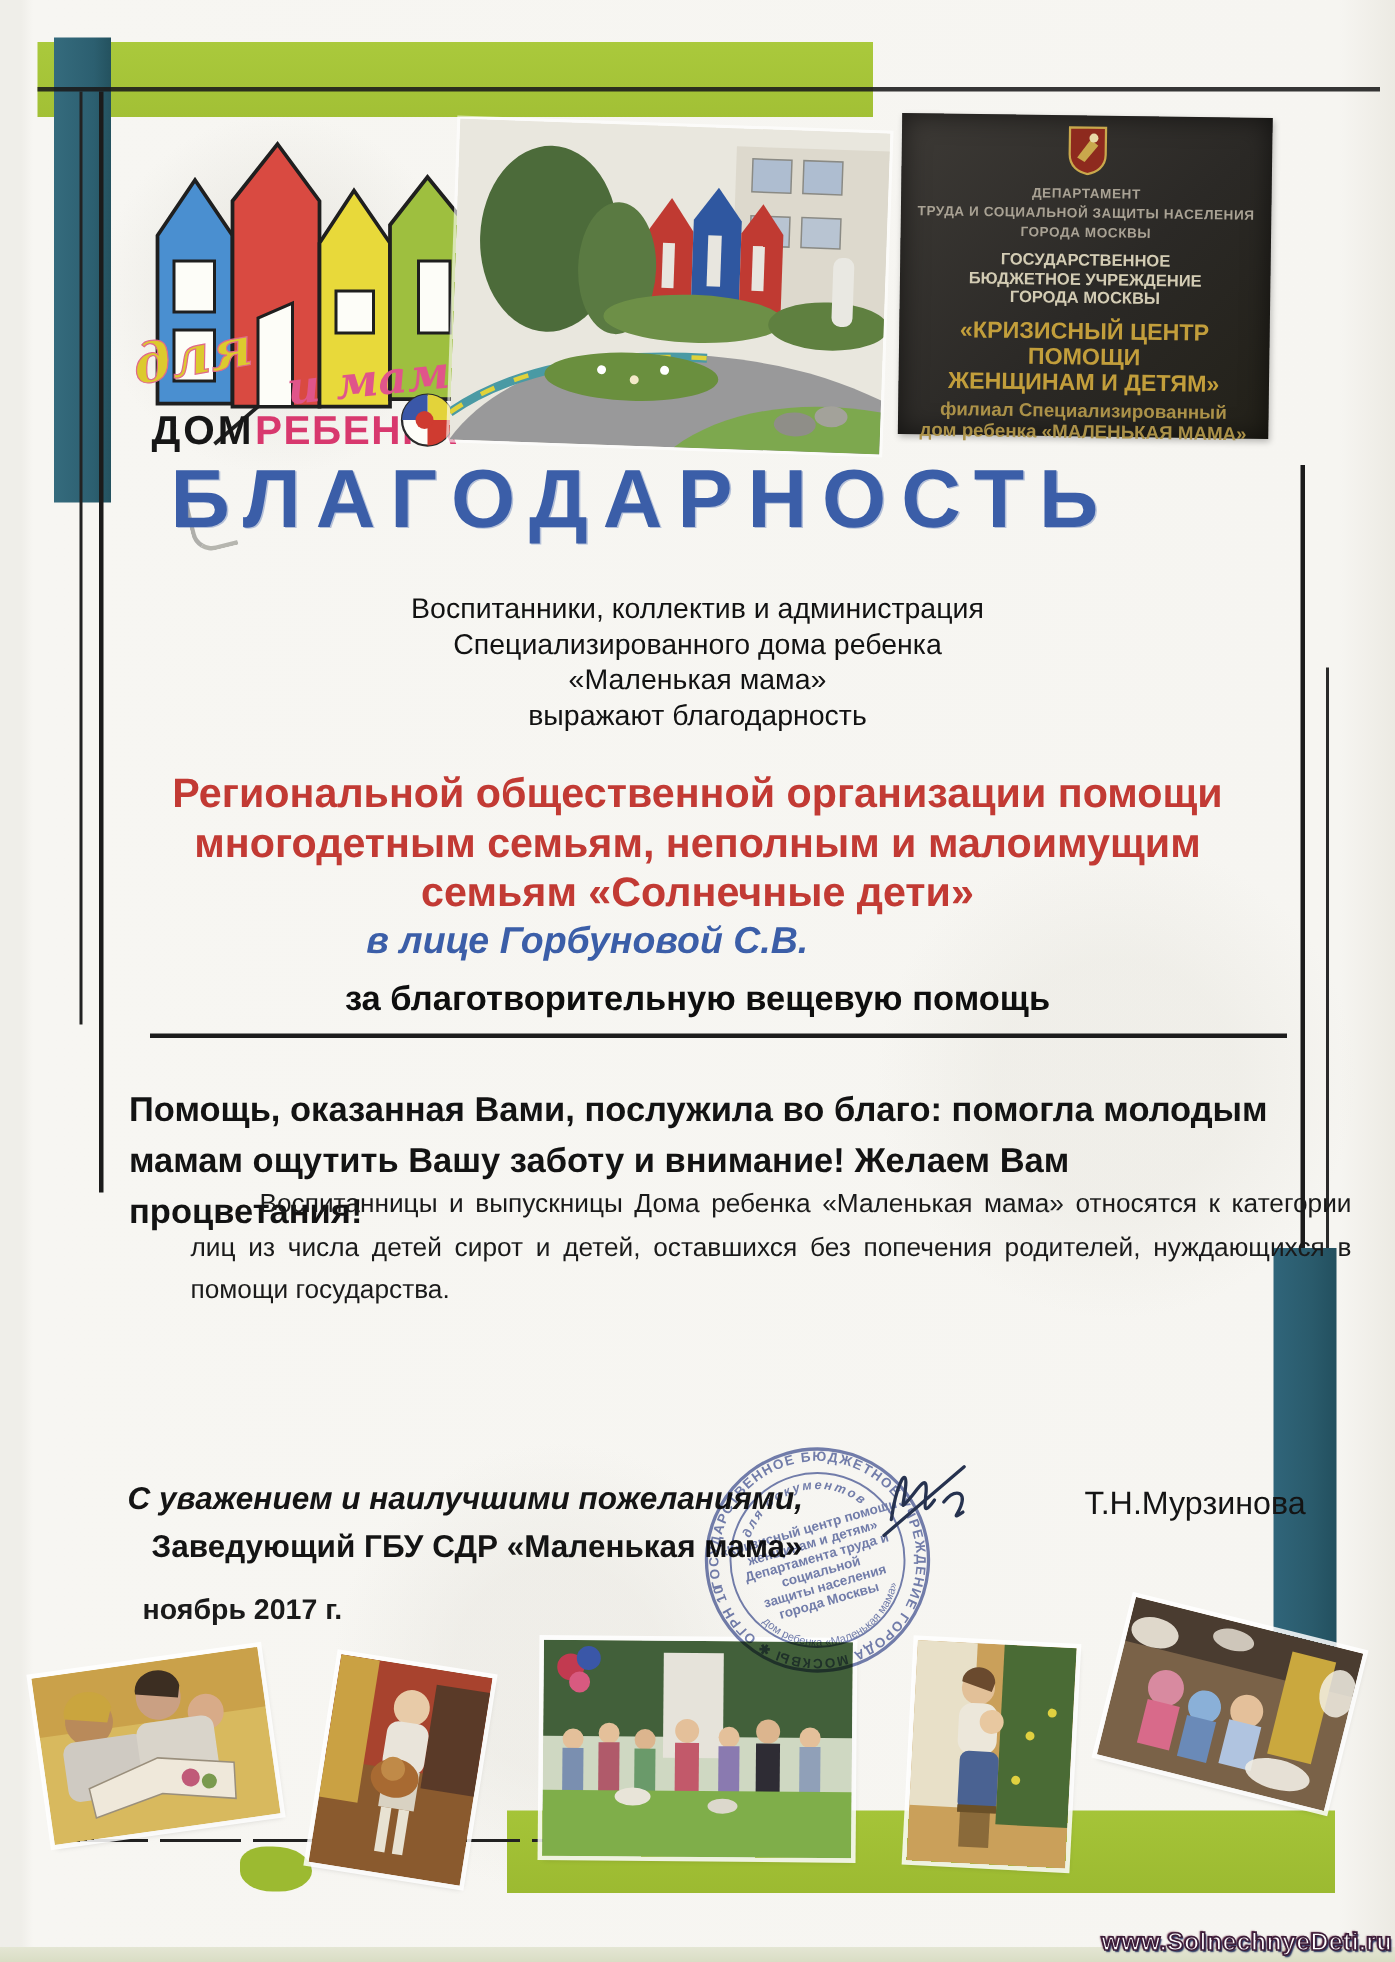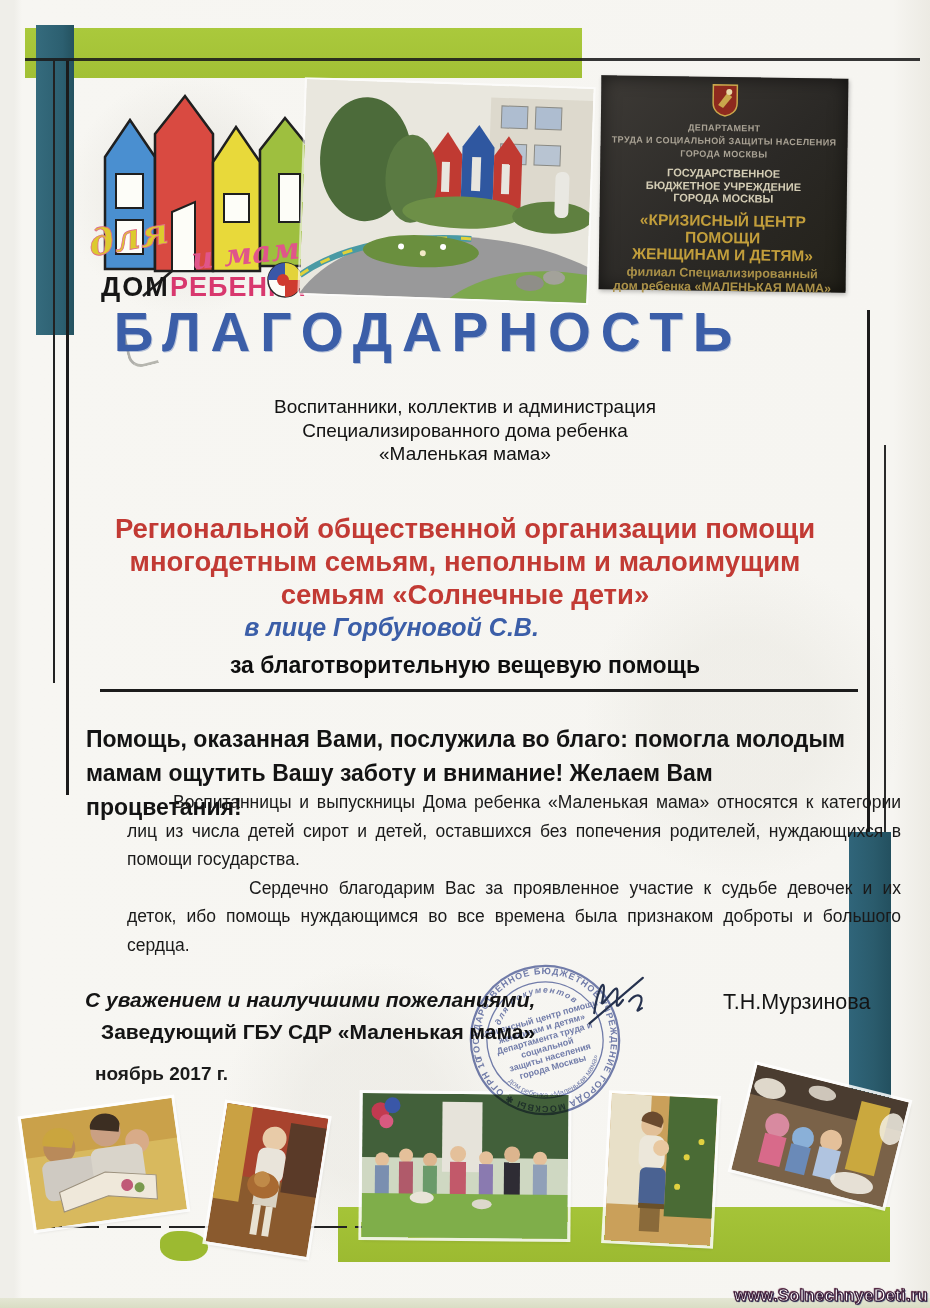--- a/index.html
+++ b/index.html
@@ -173,35 +173,35 @@
     <div class="plq-branch">филиал Специализированный</div>
     <div class="plq-branch" style="margin-top:0">дом ребенка «МАЛЕНЬКАЯ МАМА»</div>
   </div>
 
   <div class="abs title">БЛАГОДАРНОСТЬ</div>
 
   <div class="abs intro">
     <div>Воспитанники, коллектив и администрация</div>
     <div>Специализированного дома ребенка</div>
     <div>«Маленькая мама»</div>
+    <div>выражают благодарность</div>
   </div>
 
   <div class="abs red-head">
     <div>Региональной общественной организации помощи</div>
     <div>многодетным семьям, неполным и малоимущим</div>
     <div>семьям «Солнечные дети»</div>
   </div>
   <div class="abs in-person">в лице Горбуновой С.В.</div>
   <div class="abs reason">за благотворительную вещевую помощь</div>
   <div class="abs rule"></div>
 
   <div class="abs p1">Помощь, оказанная Вами, послужила во благо: помогла молодым мамам ощутить Вашу заботу и внимание! Желаем Вам процветания!</div>
   <div class="abs body-sm">
     <p class="p2">Воспитанницы и выпускницы Дома ребенка «Маленькая мама» относятся к категории лиц из числа детей сирот и детей, оставшихся без попечения родителей, нуждающихся в помощи государства.</p>
-    <p class="p3">Сердечно благодарим Вас за проявленное участие к судьбе девочек и их деток, ибо помощь нуждающимся во все времена была признаком доброты и большого сердца.</p>
   </div>
 
   <div class="abs sig1">С уважением и наилучшими пожеланиями,</div>
   <div class="abs sig2">Заведующий ГБУ СДР «Маленькая мама»</div>
   <div class="abs sig-name">Т.Н.Мурзинова</div>
   <div class="abs sig-date">ноябрь 2017 г.</div>
 
   <div class="abs stamp">
     <svg width="174" height="174" viewBox="0 0 174 174" fill="none">
       <g stroke="#5d6ba6">

